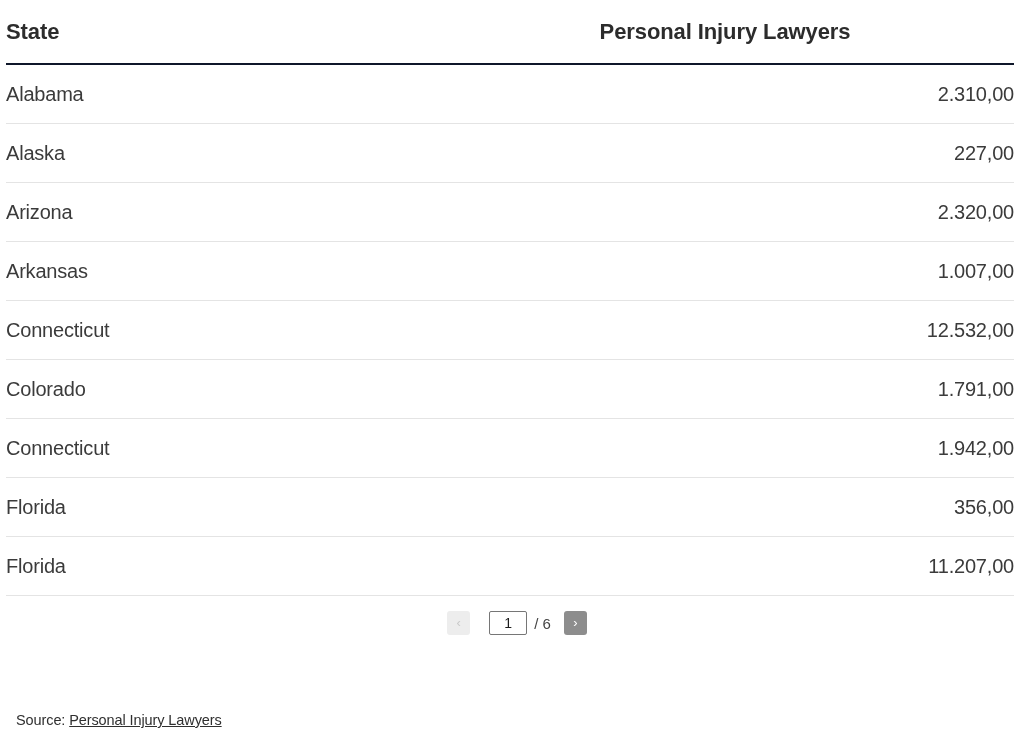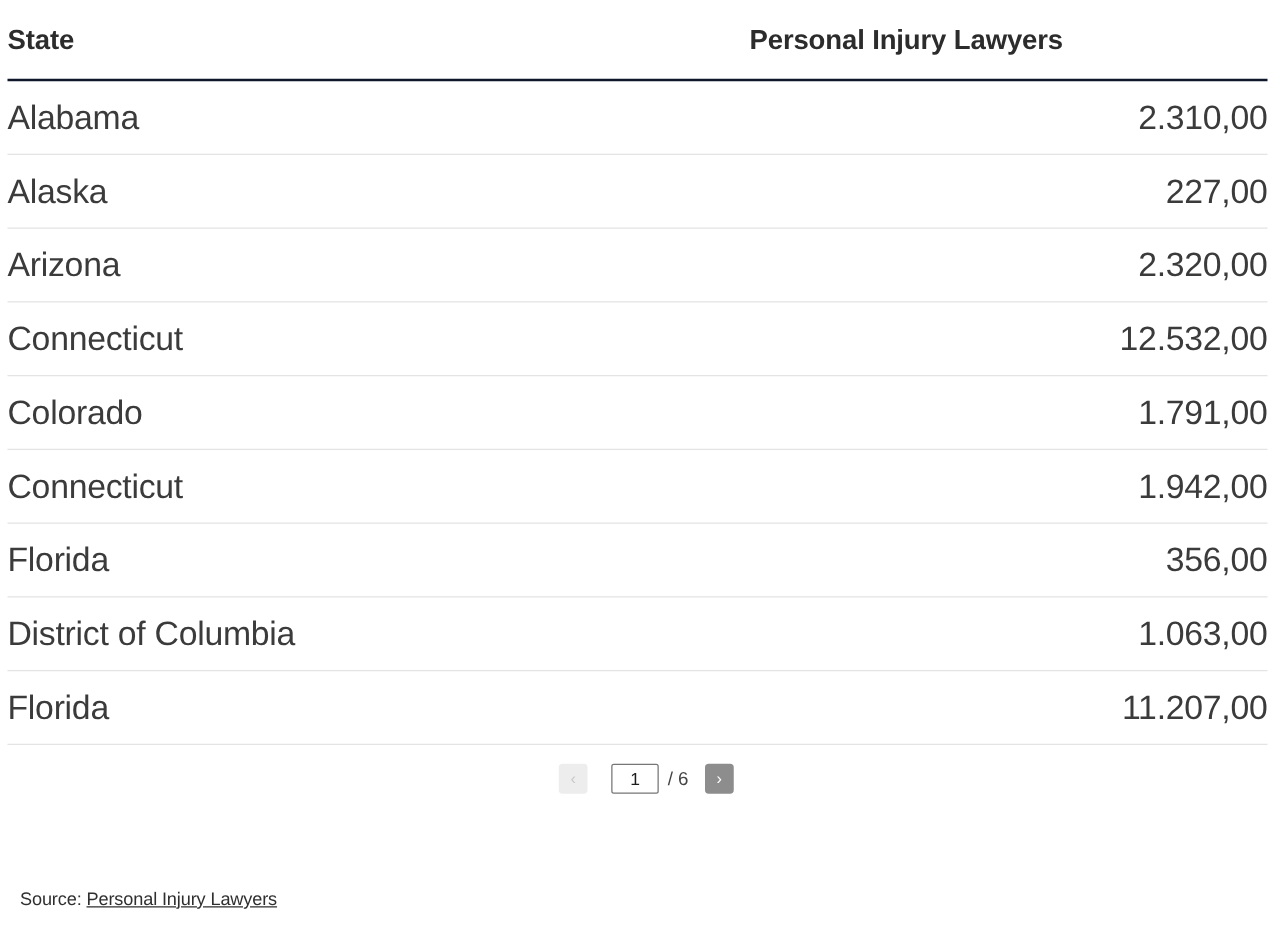--- a/index.html
+++ b/index.html
@@ -46,21 +46,21 @@
     width: 430px;
   }
   th.col-metric {
     text-align: center;
     padding-right: 50px;
   }
   tbody td {
     height: 58px;
     vertical-align: middle;
     border-bottom: 1px solid #e4e4e4;
-    font-size: 27px;
+    font-size: 20px;
     font-weight: normal;
     color: #3b3b3b;
     letter-spacing: -0.2px;
   }
   td.cell-state {
     text-align: left;
     padding-left: 10px;
   }
   td.cell-value {
     text-align: right;
@@ -158,38 +158,38 @@
         </tr>
         <tr>
           <td class="cell-state">Alaska</td>
           <td class="cell-value">227,00</td>
         </tr>
         <tr>
           <td class="cell-state">Arizona</td>
           <td class="cell-value">2.320,00</td>
         </tr>
         <tr>
+          <td class="cell-state">Arkansas</td>
+          <td class="cell-value">1.007,00</td>
+        </tr>
+        <tr>
           <td class="cell-state">Connecticut</td>
           <td class="cell-value">12.532,00</td>
         </tr>
         <tr>
           <td class="cell-state">Colorado</td>
           <td class="cell-value">1.791,00</td>
         </tr>
         <tr>
           <td class="cell-state">Connecticut</td>
           <td class="cell-value">1.942,00</td>
         </tr>
         <tr>
           <td class="cell-state">Florida</td>
           <td class="cell-value">356,00</td>
-        </tr>
-        <tr>
-          <td class="cell-state">District of Columbia</td>
-          <td class="cell-value">1.063,00</td>
         </tr>
         <tr>
           <td class="cell-state">Florida</td>
           <td class="cell-value">11.207,00</td>
         </tr>
       </tbody>
   </table>
 
   <div class="pagination-bar">
     <button class="pg-btn prev">‹</button>

